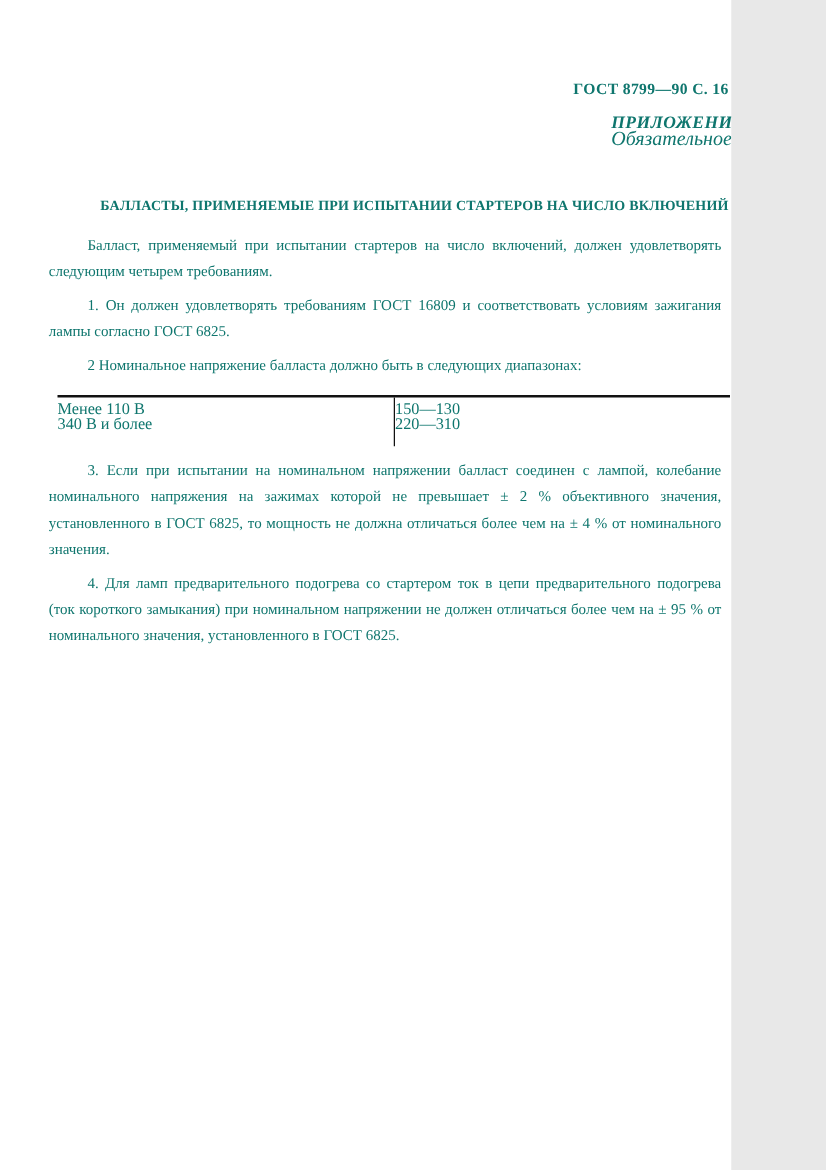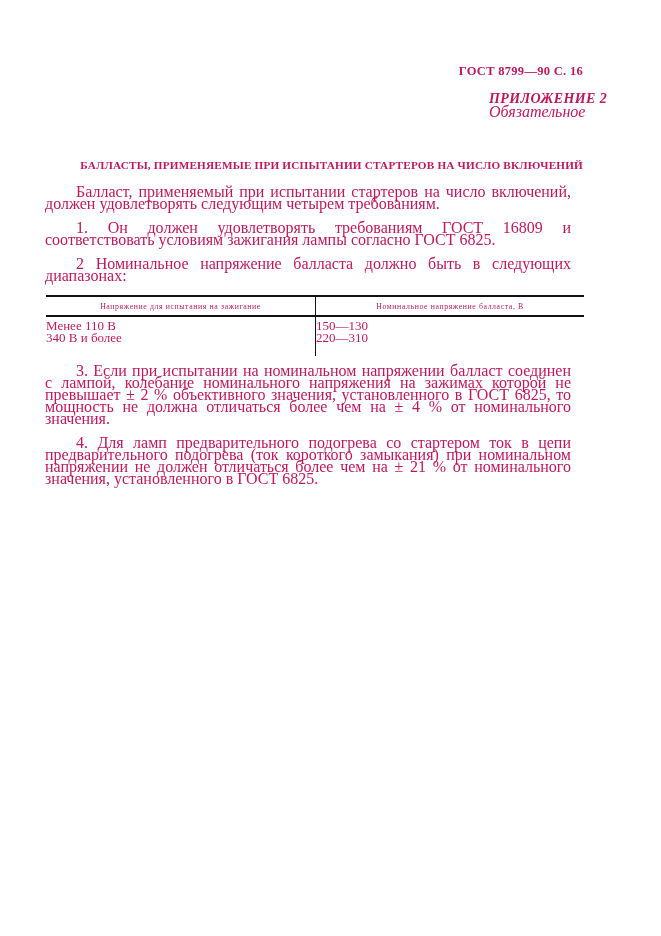--- a/index.html
+++ b/index.html
@@ -1,22 +1,22 @@
 <!DOCTYPE html>
 <html><head>
 <meta charset="utf-8">
 <style>
   html, body { margin: 0; padding: 0; background: #e8e8e8; }
   .page {
     position: relative;
-    width: 661px;
+    width: 585px;
     height: 936px;
     background: #ffffff;
     font-family: "Liberation Serif", serif;
-    color: #be185d;
+    color: #0f766e;
     overflow: hidden;
     text-decoration: underline;
   }
   .content {
     position: absolute;
     left: 33px;
     top: 0;
     width: 550px;
   }
   .gost-ref {
@@ -42,23 +42,23 @@
     font-size: 16px;
   }
   .doc-title {
     margin: 41px 0 0 0;
     text-align: right;
     font-weight: bold;
     font-size: 11.2px;
     letter-spacing: 0.2px;
   }
   .para {
-    margin: 12px;
-    font-size: 16px;
-    line-height: 12px;
+    margin: 6px;
+    font-size: 12px;
+    line-height: 21px;
     text-align: justify;
     text-indent: 31px;
   }
   .para-intro { margin-top: 15px; }
   .para-sec { margin-top: 9px; }
   .tbl {
     margin-top: 13px;
     margin-left: 13px;
     width: 538px;
     border-top: 2.5px solid #111;
@@ -101,34 +101,30 @@
 
     <h1 class="doc-title">БАЛЛАСТЫ, ПРИМЕНЯЕМЫЕ ПРИ ИСПЫТАНИИ СТАРТЕРОВ НА ЧИСЛО ВКЛЮЧЕНИЙ</h1>
 
     <p class="para para-intro">Балласт, применяемый при испытании стартеров на число включений, должен удовлетворять следующим четырем требованиям.</p>
 
     <p class="para">1. Он должен удовлетворять требованиям ГОСТ 16809 и соответствовать условиям зажигания лампы согласно ГОСТ 6825.</p>
 
     <p class="para">2 Номинальное напряжение балласта должно быть в следующих диапазонах:</p>
 
     <div class="tbl">
-      <div class="tbl-head">
-        <div class="t-cell col-left">Напряжение для испытания на зажигание</div>
-        <div class="t-cell col-right">Номинальное напряжение балласта, В</div>
-      </div>
       <div class="tbl-body">
         <div class="t-cell col-left">
           <div class="cell-line">Менее 110 В</div>
           <div class="cell-line">340 В и более</div>
         </div>
         <div class="t-cell col-right">
           <div class="cell-line">150—130</div>
           <div class="cell-line">220—310</div>
         </div>
       </div>
     </div>
 
     <p class="para para-sec">3. Если при испытании на номинальном напряжении балласт соединен с лампой, колебание номинального напряжения на зажимах которой не превышает ± 2 % объективного значения, установленного в ГОСТ 6825, то мощность не должна отличаться более чем на ± 4 % от номинального значения.</p>
 
-    <p class="para">4. Для ламп предварительного подогрева со стартером ток в цепи предварительного подогрева (ток короткого замыкания) при номинальном напряжении не должен отличаться более чем на ± 21 % от номинального значения, установленного в ГОСТ 6825.</p>
+    <p class="para">4. Для ламп предварительного подогрева со стартером ток в цепи предварительного подогрева (ток короткого замыкания) при номинальном напряжении не должен отличаться более чем на ± 95 % от номинального значения, установленного в ГОСТ 6825.</p>
 
   </div>
 </div>
 
 </body></html>

